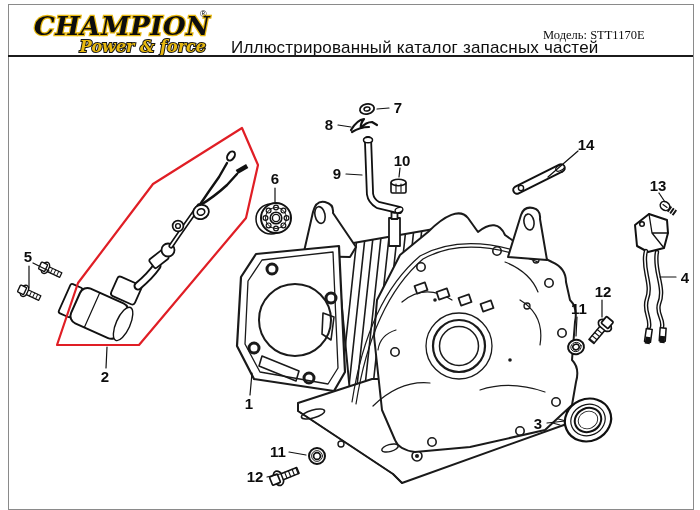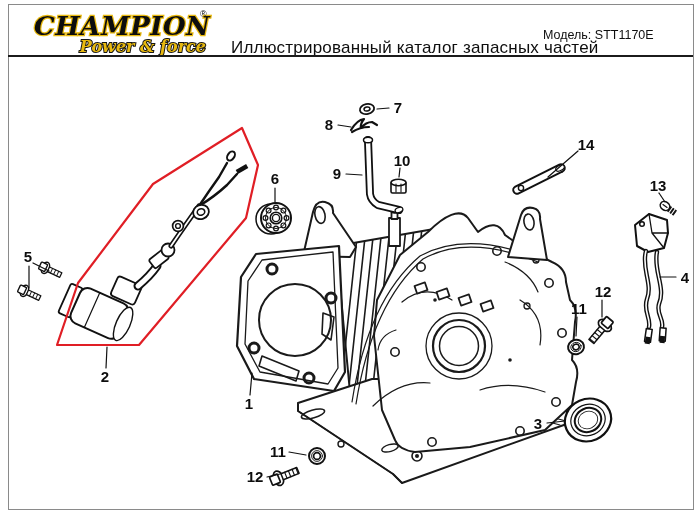--- a/index.html
+++ b/index.html
@@ -3,21 +3,21 @@
 <meta charset="utf-8">
 <style>
   html,body{margin:0;padding:0;background:#fff;}
   .page{position:relative;width:700px;height:510px;background:#fff;overflow:hidden;
         font-family:"Liberation Sans",sans-serif;}
   .page-border{position:absolute;left:8px;top:4px;width:684px;height:504px;
         border:1px solid #8a8a8a;pointer-events:none;}
   .hdr-title{position:absolute;left:231px;top:38px;font-size:17px;color:#0e0e0e;
         letter-spacing:.2px;white-space:nowrap;}
   .hdr-model{position:absolute;left:543px;top:28px;font-size:12.5px;color:#0e0e0e;
-        white-space:nowrap;}
+        white-space:nowrap;font-family:Liberation Serif, serif;}
   .hdr-rule{position:absolute;left:8px;top:55px;width:685px;height:2px;background:#1b1b1b;}
   .logo{position:absolute;left:28px;top:4px;}
   svg text.callout{font-family:"Liberation Sans",sans-serif;font-size:15px;font-weight:bold;fill:#0d0d0d;}
   .diagram-svg{position:absolute;left:0;top:0;}
 </style>
 </head>
 <body>
 
 <div class="page">
   <div class="page-border"></div>

